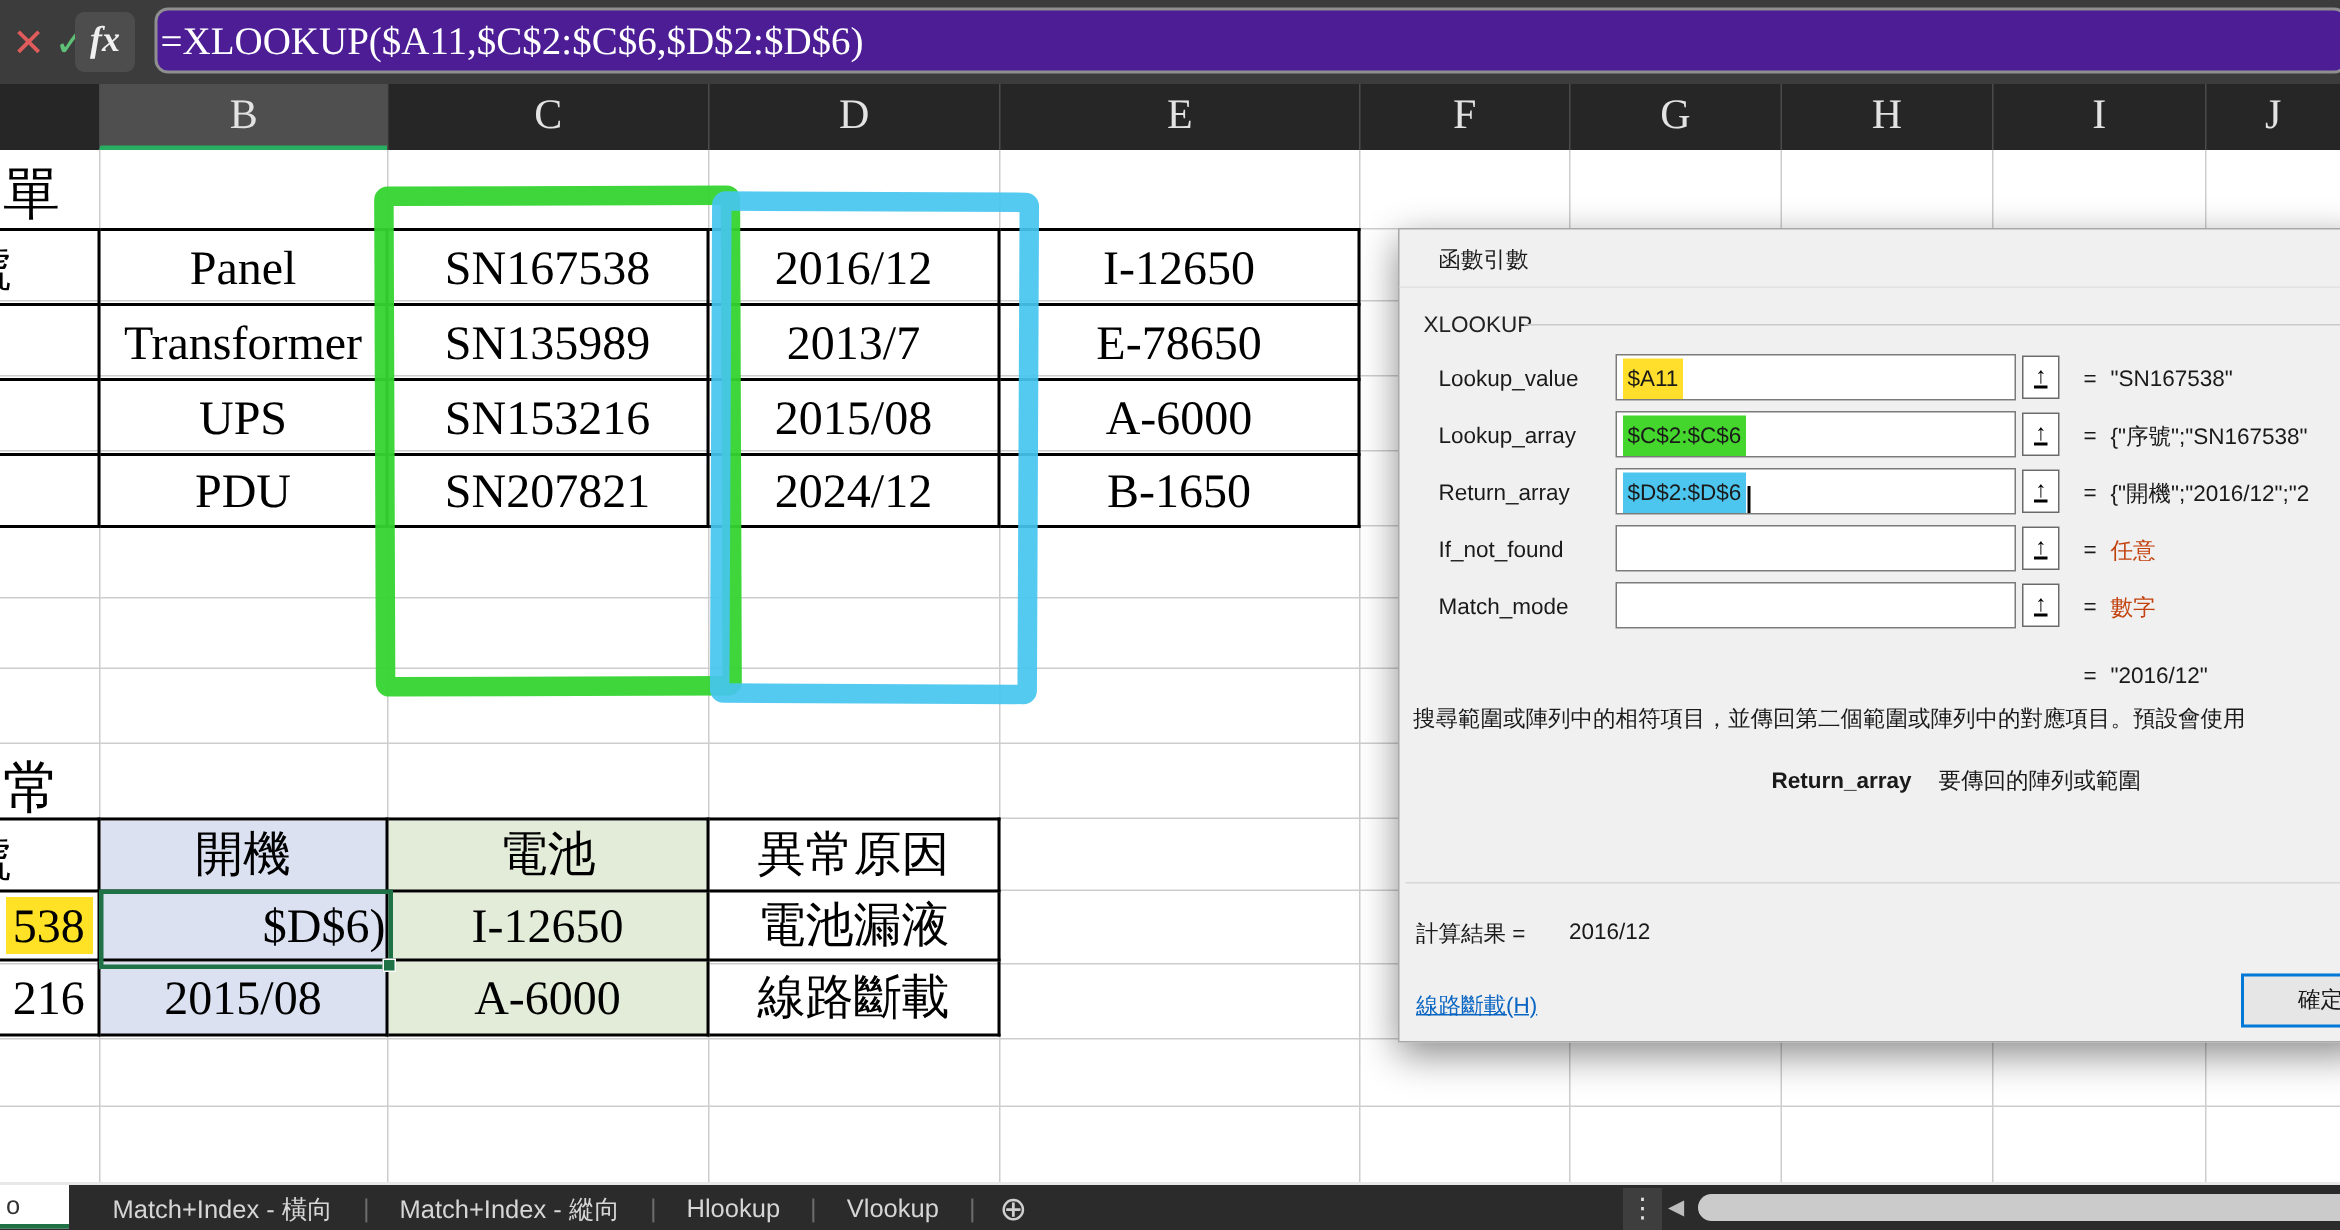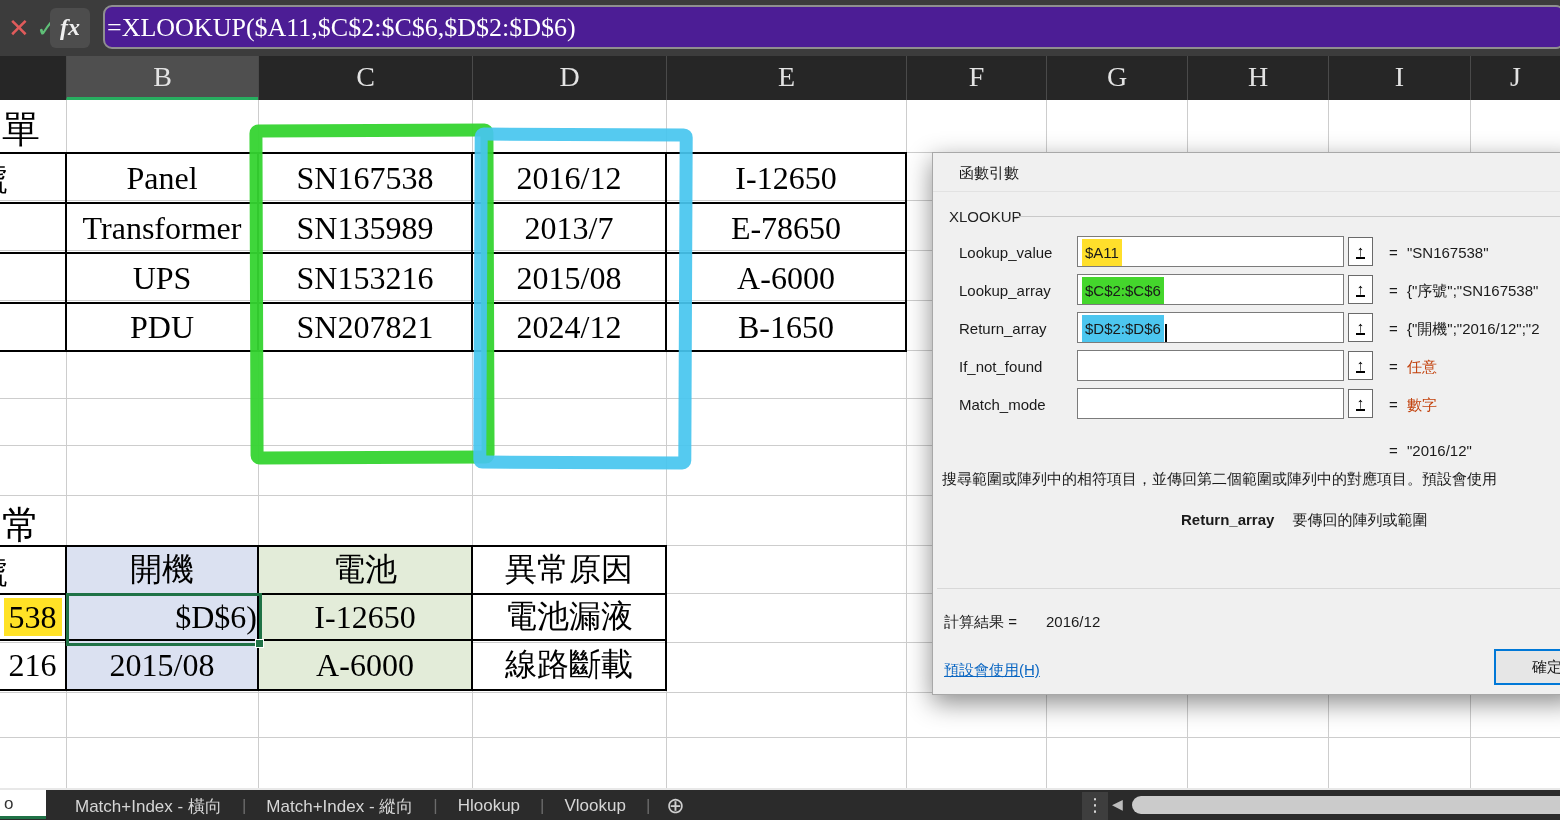--- a/index.html
+++ b/index.html
@@ -269,21 +269,21 @@
 
     <div class="deq" style="top:289px;">=</div>
     <div class="dres" style="top:289px;">"2016/12"</div>
 
     <div class="abs" id="dlg-desc">搜尋範圍或陣列中的相符項目，並傳回第二個範圍或陣列中的對應項目。預設會使用</div>
     <div class="abs" id="dlg-arghelp"><b>Return_array</b><span>要傳回的陣列或範圍</span></div>
 
     <div class="abs" id="dlg-div"></div>
     <div class="abs" id="dlg-calc">計算結果 =</div>
     <div class="abs" id="dlg-calcval">2016/12</div>
-    <div class="abs" id="dlg-help">預設會使用(H)</div>
+    <div class="abs" id="dlg-help">線路斷載(H)</div>
     <div class="abs" id="dlg-ok">確定</div>
   </div>
 
   <div class="abs" id="tabbar">
     <div class="abs" id="activetab">o</div>
     <div class="abs" id="tabs">
       <span class="tab">Match+Index - 橫向</span>
       <span class="tabsep">|</span>
       <span class="tab">Match+Index - 縱向</span>
       <span class="tabsep">|</span>

